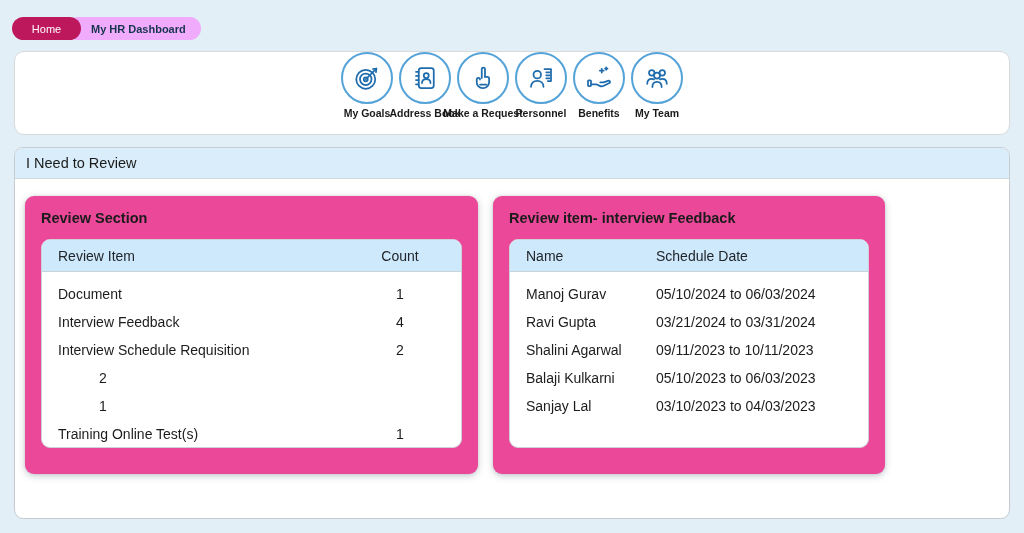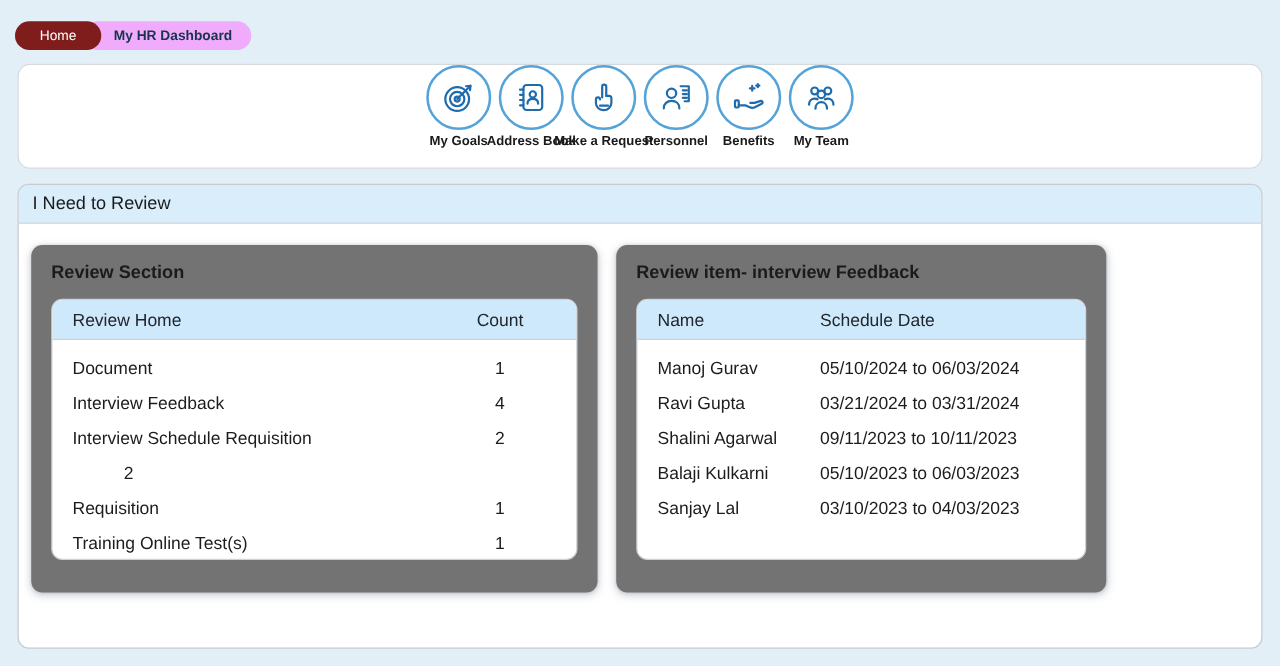--- a/index.html
+++ b/index.html
@@ -8,21 +8,21 @@
     background:#e2eff7;
     font-family:"Liberation Sans", sans-serif;
     color:#1c1c1c;
     overflow:hidden;
   }
 
   
   .tabs { display:flex; align-items:center; margin:17px 0 0 12px; height:23px; }
   .tab { height:23px; display:flex; align-items:center; justify-content:center;
          font-size:11px; border-radius:12px; cursor:pointer; }
-  .tab-home { width:69px; background:#7f1d1d; color:#ffffff; position:relative; z-index:2; }
+  .tab-home { width:69px; background:#be185d; color:#ffffff; position:relative; z-index:2; }
   .tab-dash { background:#f0abfc; color:#16354d; font-weight:600;
               margin-left:-14px; padding:0 15px 0 24px; position:relative; z-index:1; }
 
   
   .icon-card {
     margin:11px 14px 0; height:84px; background:#ffffff;
     border:1px solid #d7dadd; border-radius:10px;
     display:flex; justify-content:center; gap:6px; 
   }
   .qa-item { width:52px; display:flex; flex-direction:column; align-items:center; cursor:pointer; }
@@ -39,21 +39,21 @@
     border:1px solid #c6ccd2; border-radius:9px; overflow:hidden;
   }
   .panel-header {
     height:31px; background:#d9edfb; border-bottom:1px solid #d0d6db;
     display:flex; align-items:center; padding:0 11px;
     font-size:14.5px; color:#1b1b1b; cursor:pointer;
   }
   .panel-body { display:flex; gap:15px; padding:17px 10px 0; }
 
   .card {
-    background:#737373; border-radius:9px; height:278px;
+    background:#ec4899; border-radius:9px; height:278px;
     box-shadow:0 2px 7px rgba(100,110,125,0.38), 0 0 2px rgba(120,130,140,0.25);
     padding:13px 16px 0;
   }
   .card-left  { width:453px; }
   .card-right { width:392px; }
   .card-title { font-size:14.5px; font-weight:700; color:#1b1b1b; margin:1px 0 13px 0; }
 
   .tbl { border:1px solid #ccd2d8; border-radius:9px; overflow:hidden; height:209px; background:#fff; }
   .tbl-head {
     height:32px; background:#cfe9fc; border-bottom:1px solid #c9d3da;
@@ -154,41 +154,40 @@
 
 <div class="panel">
   <div class="panel-header">I Need to Review</div>
 
   <div class="panel-body">
 
     <div class="card card-left">
       <div class="card-title">Review Section</div>
       <div class="tbl">
         <div class="tbl-head">
-          <div class="col-main">Review Home</div>
+          <div class="col-main">Review Item</div>
           <div class="col-count">Count</div>
         </div>
         <div class="tbl-body">
           <div class="tbl-row">
             <div class="col-main">Document</div>
             <div class="col-count">1</div>
           </div>
           <div class="tbl-row">
             <div class="col-main">Interview Feedback</div>
             <div class="col-count">4</div>
           </div>
           <div class="tbl-row">
             <div class="col-main">Interview Schedule Requisition</div>
             <div class="col-count">2</div>
           </div>
           <div class="tbl-row">
             <div class="col-count">2</div>
           </div>
           <div class="tbl-row">
-            <div class="col-main">Requisition</div>
             <div class="col-count">1</div>
           </div>
           <div class="tbl-row">
             <div class="col-main">Training Online Test(s)</div>
             <div class="col-count">1</div>
           </div>
         </div>
       </div>
     </div>
 

